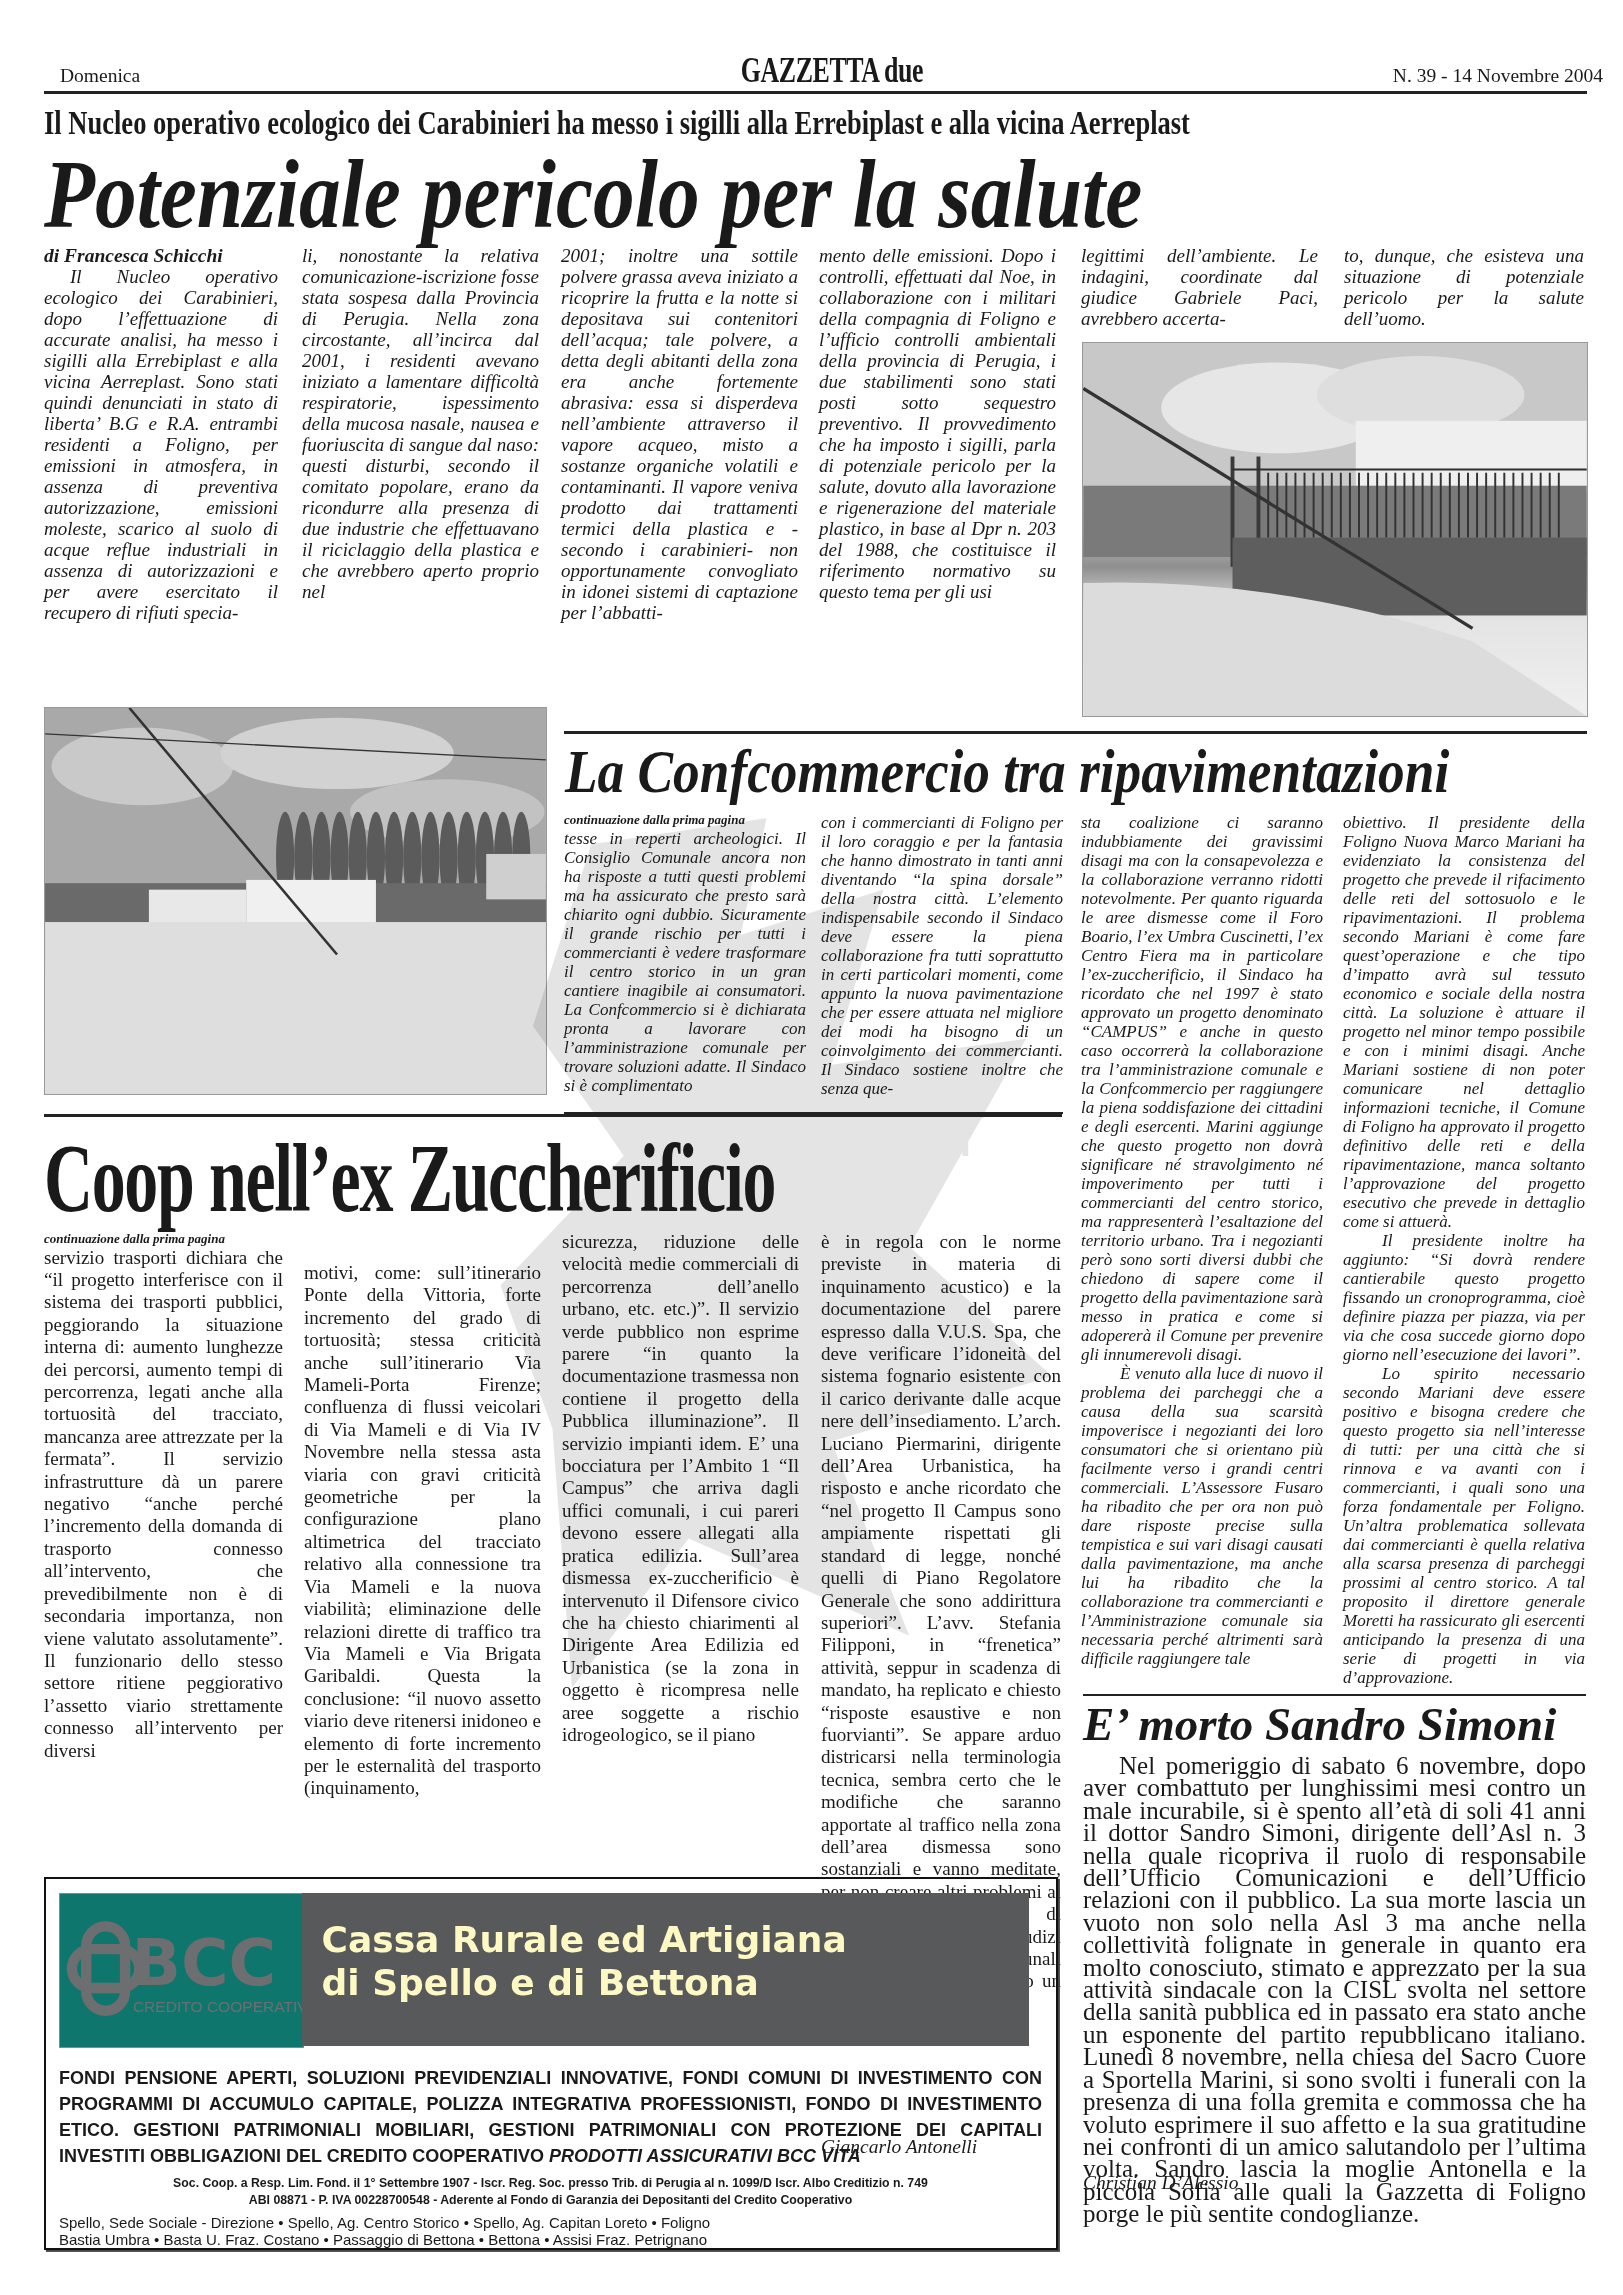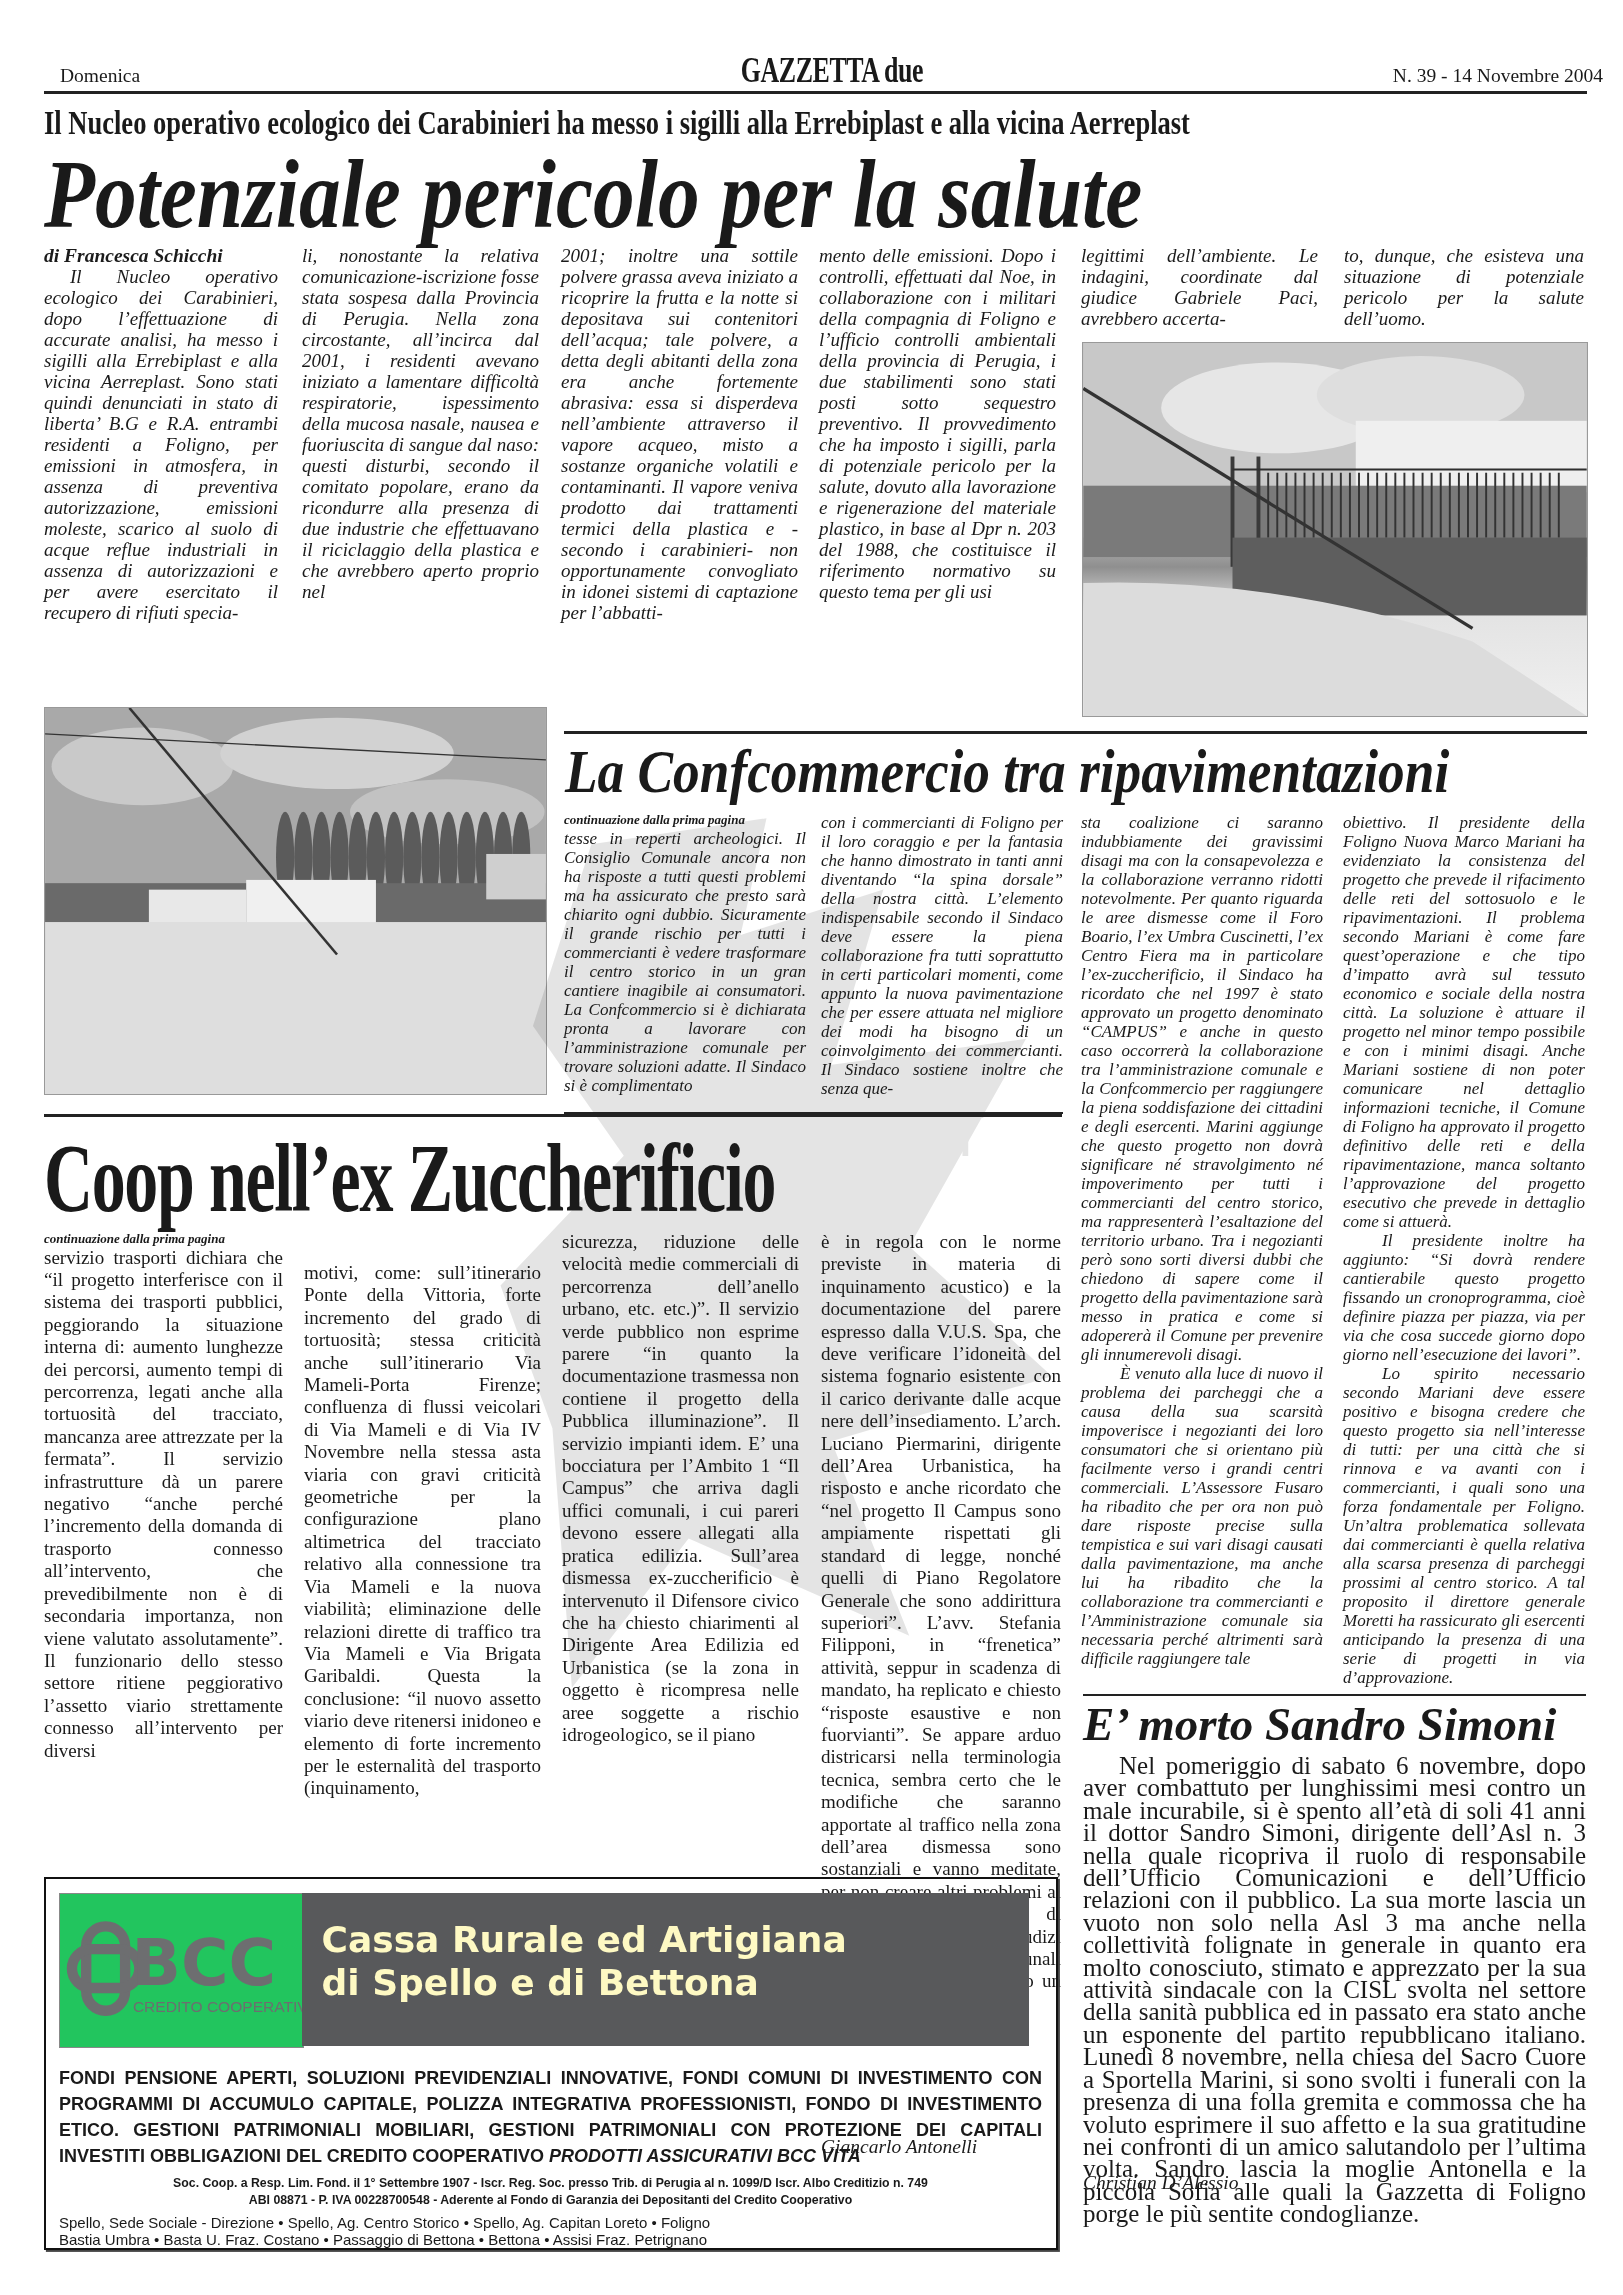--- a/index.html
+++ b/index.html
@@ -24,21 +24,21 @@
   .col2 p{margin:0;}
   .col2 p.ind{text-indent:39px;}
   .headline3{left:44px;top:1130px;font-size:97px;font-weight:bold;white-space:nowrap;transform-origin:left top;transform:scaleX(0.70);line-height:1;letter-spacing:-1.9px;}
   .col3{position:absolute;font-size:19px;line-height:22.4px;text-align:justify;}
   .col3 p{margin:0;}
   .headline4{left:1083px;top:1701px;font-size:47px;font-style:italic;font-weight:bold;white-space:nowrap;line-height:1;}
   .col4{position:absolute;font-size:25px;line-height:22.4px;text-align:justify;}
   .col4 p{margin:0;text-indent:36px;}
   .signature{position:absolute;font-style:italic;font-size:19.5px;text-align:left;}
   .ad{left:44px;top:1877px;width:1010px;height:369px;border:2.6px solid #111;box-shadow:1.9px 1.9px 0 #444;}
-  .ad .logo-box{position:absolute;left:13px;top:14.3px;width:243px;height:153px;border:0.6px solid #888;background:#22c55e;}
+  .ad .logo-box{position:absolute;left:13px;top:14.3px;width:243px;height:153px;border:0.6px solid #888;background:#0f766e;}
   .ad .name-box{position:absolute;left:256px;top:14.3px;width:727px;height:153px;background:#58595b;color:#fef9c3;font-family:"DejaVu Sans","Liberation Sans",sans-serif;font-weight:bold;font-size:36px;line-height:43px;padding:25px 19.5px;box-sizing:border-box;}
   .ad .services{position:absolute;left:13px;top:186px;width:983px;font-family:"Liberation Sans",sans-serif;font-weight:bold;font-size:18px;line-height:26px;text-align:justify;text-transform:uppercase;transform-origin:left top;}
   .ad .legal{position:absolute;left:13px;top:296px;width:983px;font-family:"Liberation Sans",sans-serif;font-weight:bold;font-size:12.3px;line-height:17px;text-align:center;}
   .ad .branches{position:absolute;left:13px;top:335px;width:983px;font-family:"Liberation Sans",sans-serif;font-size:15px;line-height:17px;}
   .watermark{position:absolute;left:494px;top:792px;width:584px;height:909px;opacity:0.10;pointer-events:none;}
 </style>
 </head>
 <body>
 
 <div class="abs topbar">

